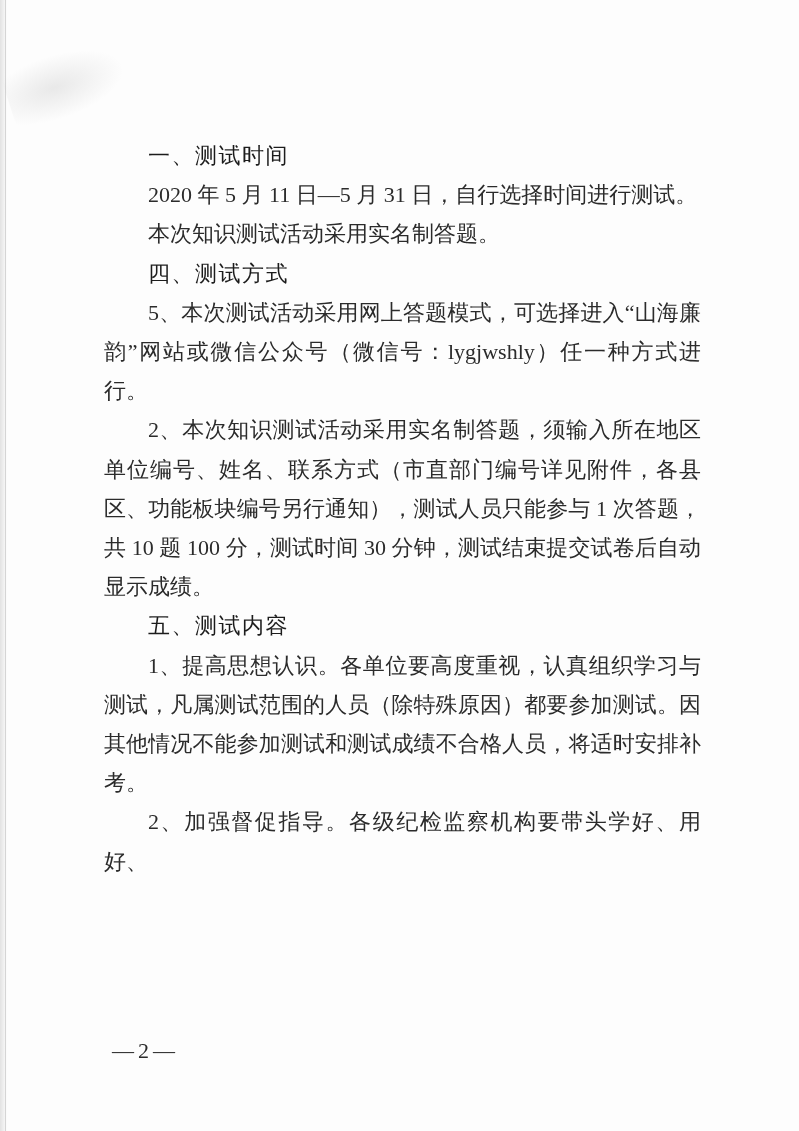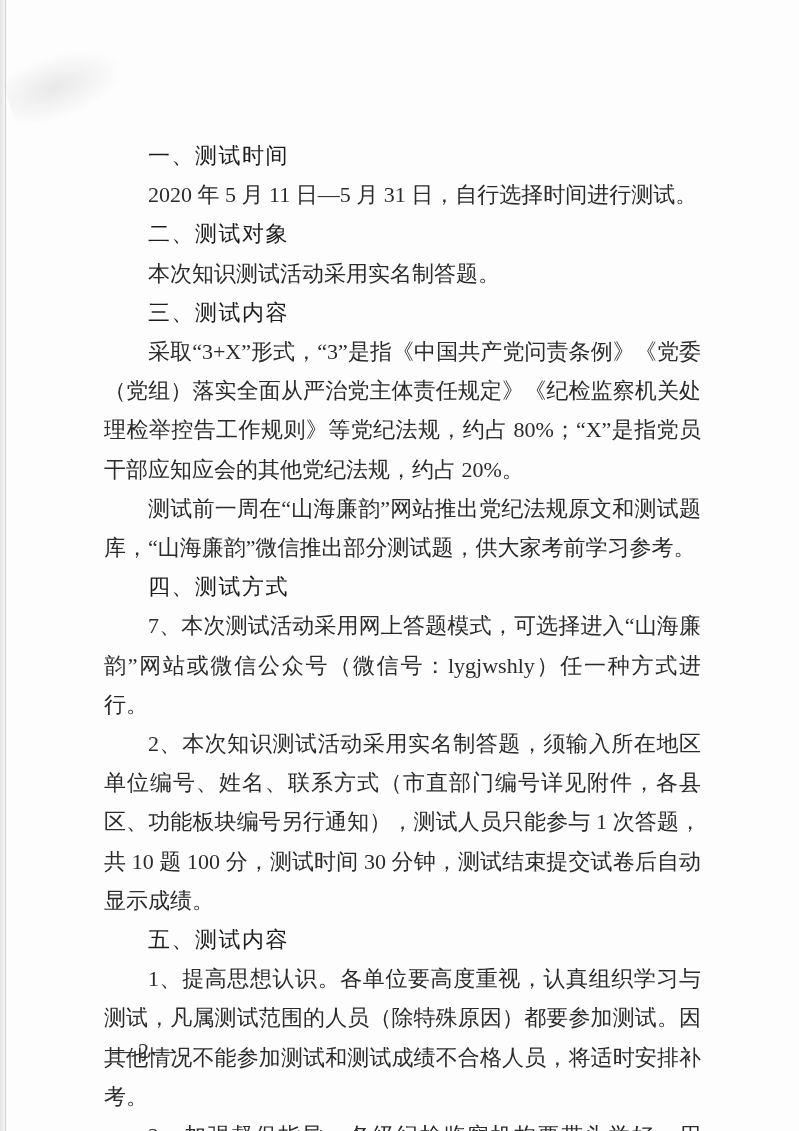--- a/index.html
+++ b/index.html
@@ -88,31 +88,25 @@
   <div class="edge-shadow"></div>
   <div class="edge-line"></div>
   <div class="smudge"></div>
 
   <main class="content" id="doc-content">
       <section>
         <h2 class="doc-heading">一、测试时间</h2>
         <p class="doc-para">2020 年 5 月 11 日—5 月 31 日，自行选择时间进行测试。</p>
       </section>
       <section>
-        <h2 class="doc-heading">二、测试对象</h2>
         <p class="doc-para">本次知识测试活动采用实名制答题。</p>
       </section>
       <section>
-        <h2 class="doc-heading">三、测试内容</h2>
-        <p class="doc-para">采取“3+X”形式，“3”是指《中国共产党问责条例》《党委（党组）落实全面从严治党主体责任规定》《纪检监察机关处理检举控告工作规则》等党纪法规，约占 80%；“X”是指党员干部应知应会的其他党纪法规，约占 20%。</p>
-        <p class="doc-para">测试前一周在“山海廉韵”网站推出党纪法规原文和测试题库，“山海廉韵”微信推出部分测试题，供大家考前学习参考。</p>
-      </section>
-      <section>
         <h2 class="doc-heading">四、测试方式</h2>
-        <p class="doc-para">7、本次测试活动采用网上答题模式，可选择进入“山海廉韵”网站或微信公众号（微信号：lygjwshly）任一种方式进行。</p>
+        <p class="doc-para">5、本次测试活动采用网上答题模式，可选择进入“山海廉韵”网站或微信公众号（微信号：lygjwshly）任一种方式进行。</p>
         <p class="doc-para">2、本次知识测试活动采用实名制答题，须输入所在地区单位编号、姓名、联系方式（市直部门编号详见附件，各县区、功能板块编号另行通知），测试人员只能参与 1 次答题，共 10 题 100 分，测试时间 30 分钟，测试结束提交试卷后自动显示成绩。</p>
       </section>
       <section>
         <h2 class="doc-heading">五、测试内容</h2>
         <p class="doc-para">1、提高思想认识。各单位要高度重视，认真组织学习与测试，凡属测试范围的人员（除特殊原因）都要参加测试。因其他情况不能参加测试和测试成绩不合格人员，将适时安排补考。</p>
         <p class="doc-para">2、加强督促指导。各级纪检监察机构要带头学好、用好、</p>
       </section>
     </main>
 
   <div class="footer">—2—</div>

